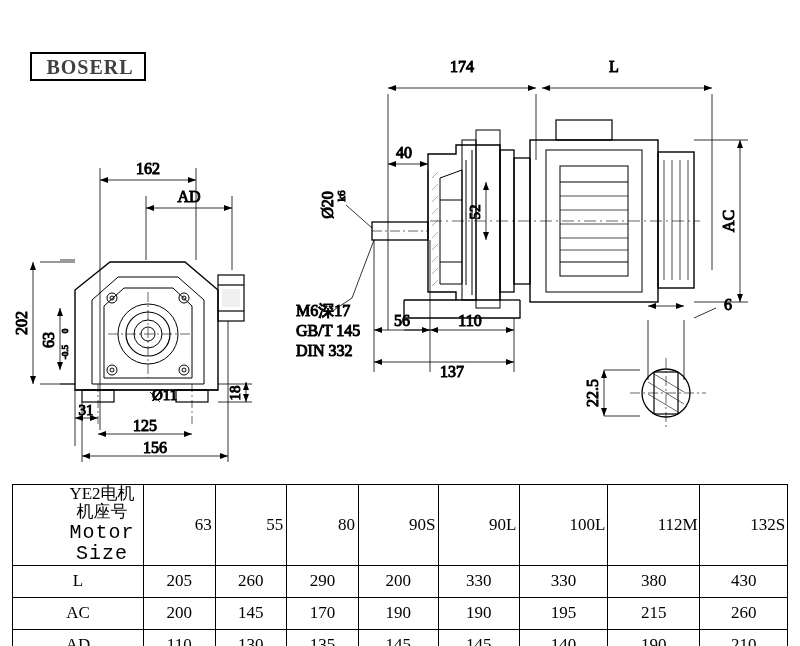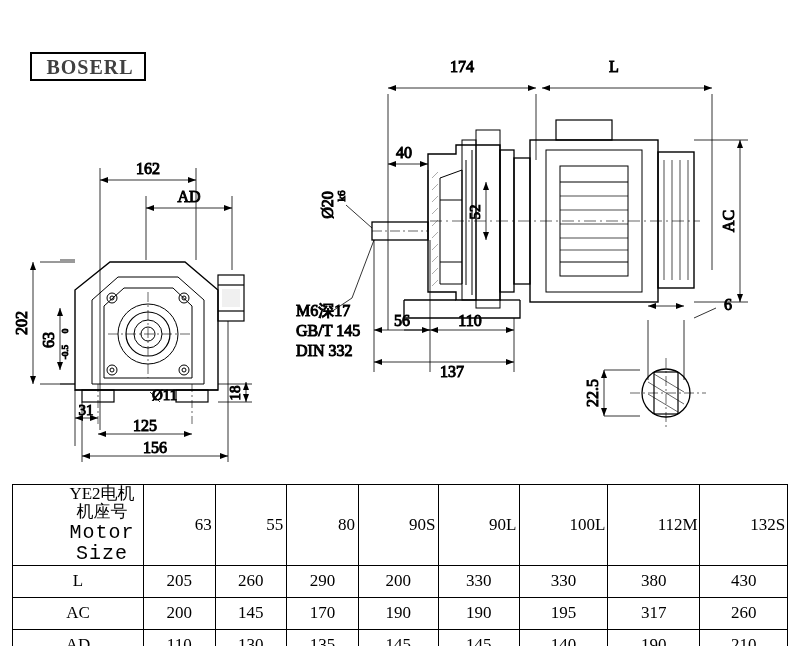--- a/index.html
+++ b/index.html
@@ -470,21 +470,21 @@
         <td class="datacell">430</td>
       </tr>
       <tr>
         <td class="rowhead">AC</td>
         <td class="datacell">200</td>
         <td class="datacell">145</td>
         <td class="datacell">170</td>
         <td class="datacell">190</td>
         <td class="datacell">190</td>
         <td class="datacell">195</td>
-        <td class="datacell">317</td>
+        <td class="datacell">215</td>
         <td class="datacell">260</td>
       </tr>
       <tr>
         <td class="rowhead">AD</td>
         <td class="datacell">110</td>
         <td class="datacell">130</td>
         <td class="datacell">135</td>
         <td class="datacell">145</td>
         <td class="datacell">145</td>
         <td class="datacell">140</td>

